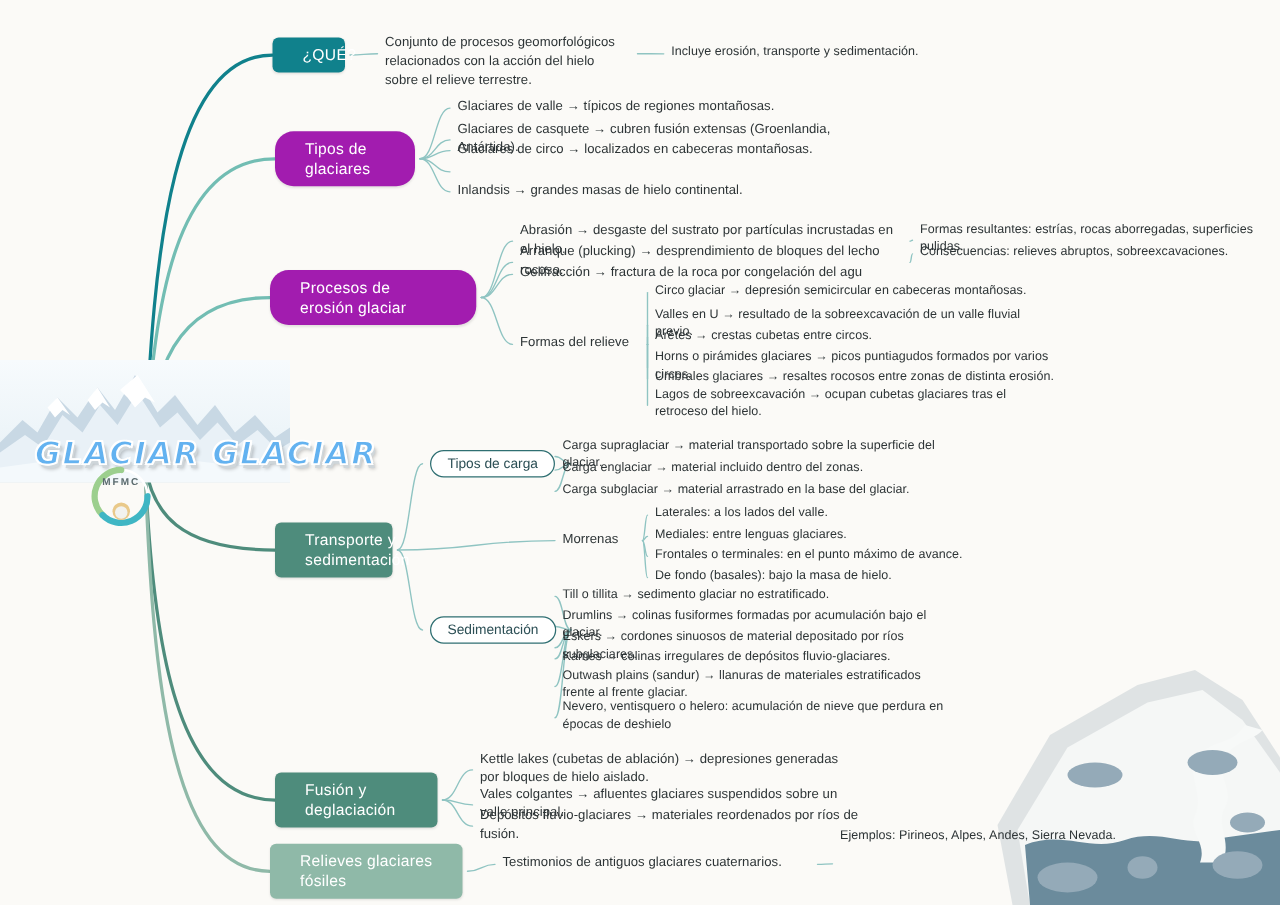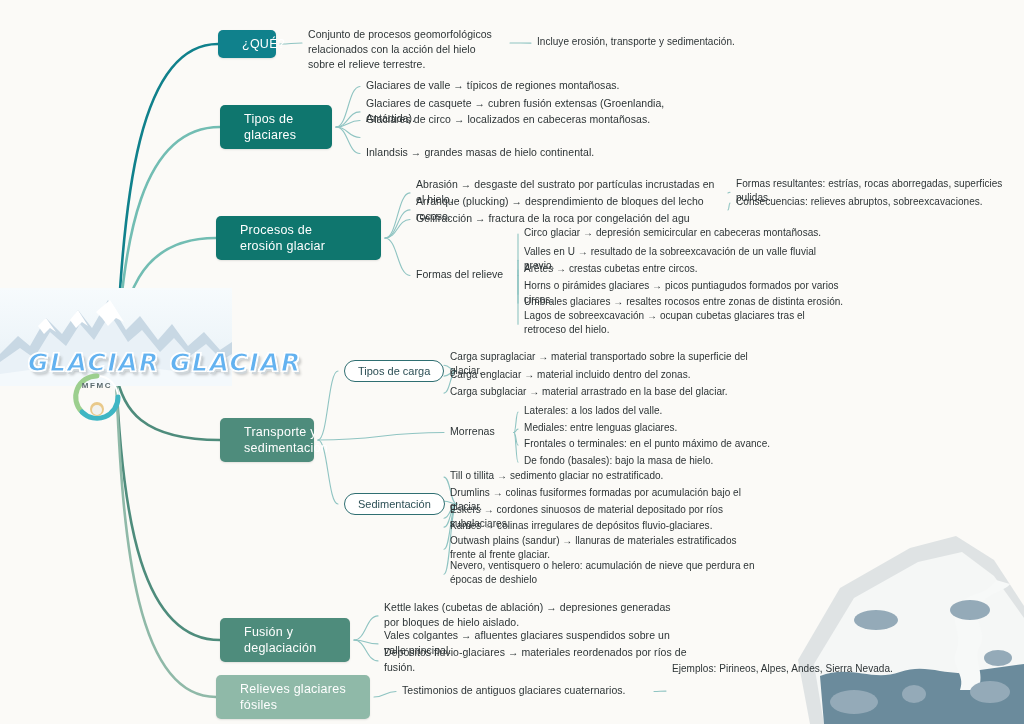--- a/index.html
+++ b/index.html
@@ -82,21 +82,21 @@
     font-size: 12.5px;
     line-height: 1.28;
     letter-spacing: .25px;
     display: flex;
     align-items: center;
     padding: 6px 24px;
     box-shadow: 0 1px 2px rgba(0,0,0,.10);
     white-space: pre-line;
   }
   .node.l1-a { background: #10818c; }
-  .node.l1-b { background: #0f766e; }
+  .node.l1-b { background: #a21caf; border-radius: 15px; }
   .node.l1-c { background: #8fb9a8; }
   .node.l1-d { background: #4e8c7c; }
 
   .pill {
     position: absolute;
     z-index: 4;
     border-radius: 999px;
     background: #ffffff;
     border: 1.3px solid #2f6f72;
     color: #2c4f55;

